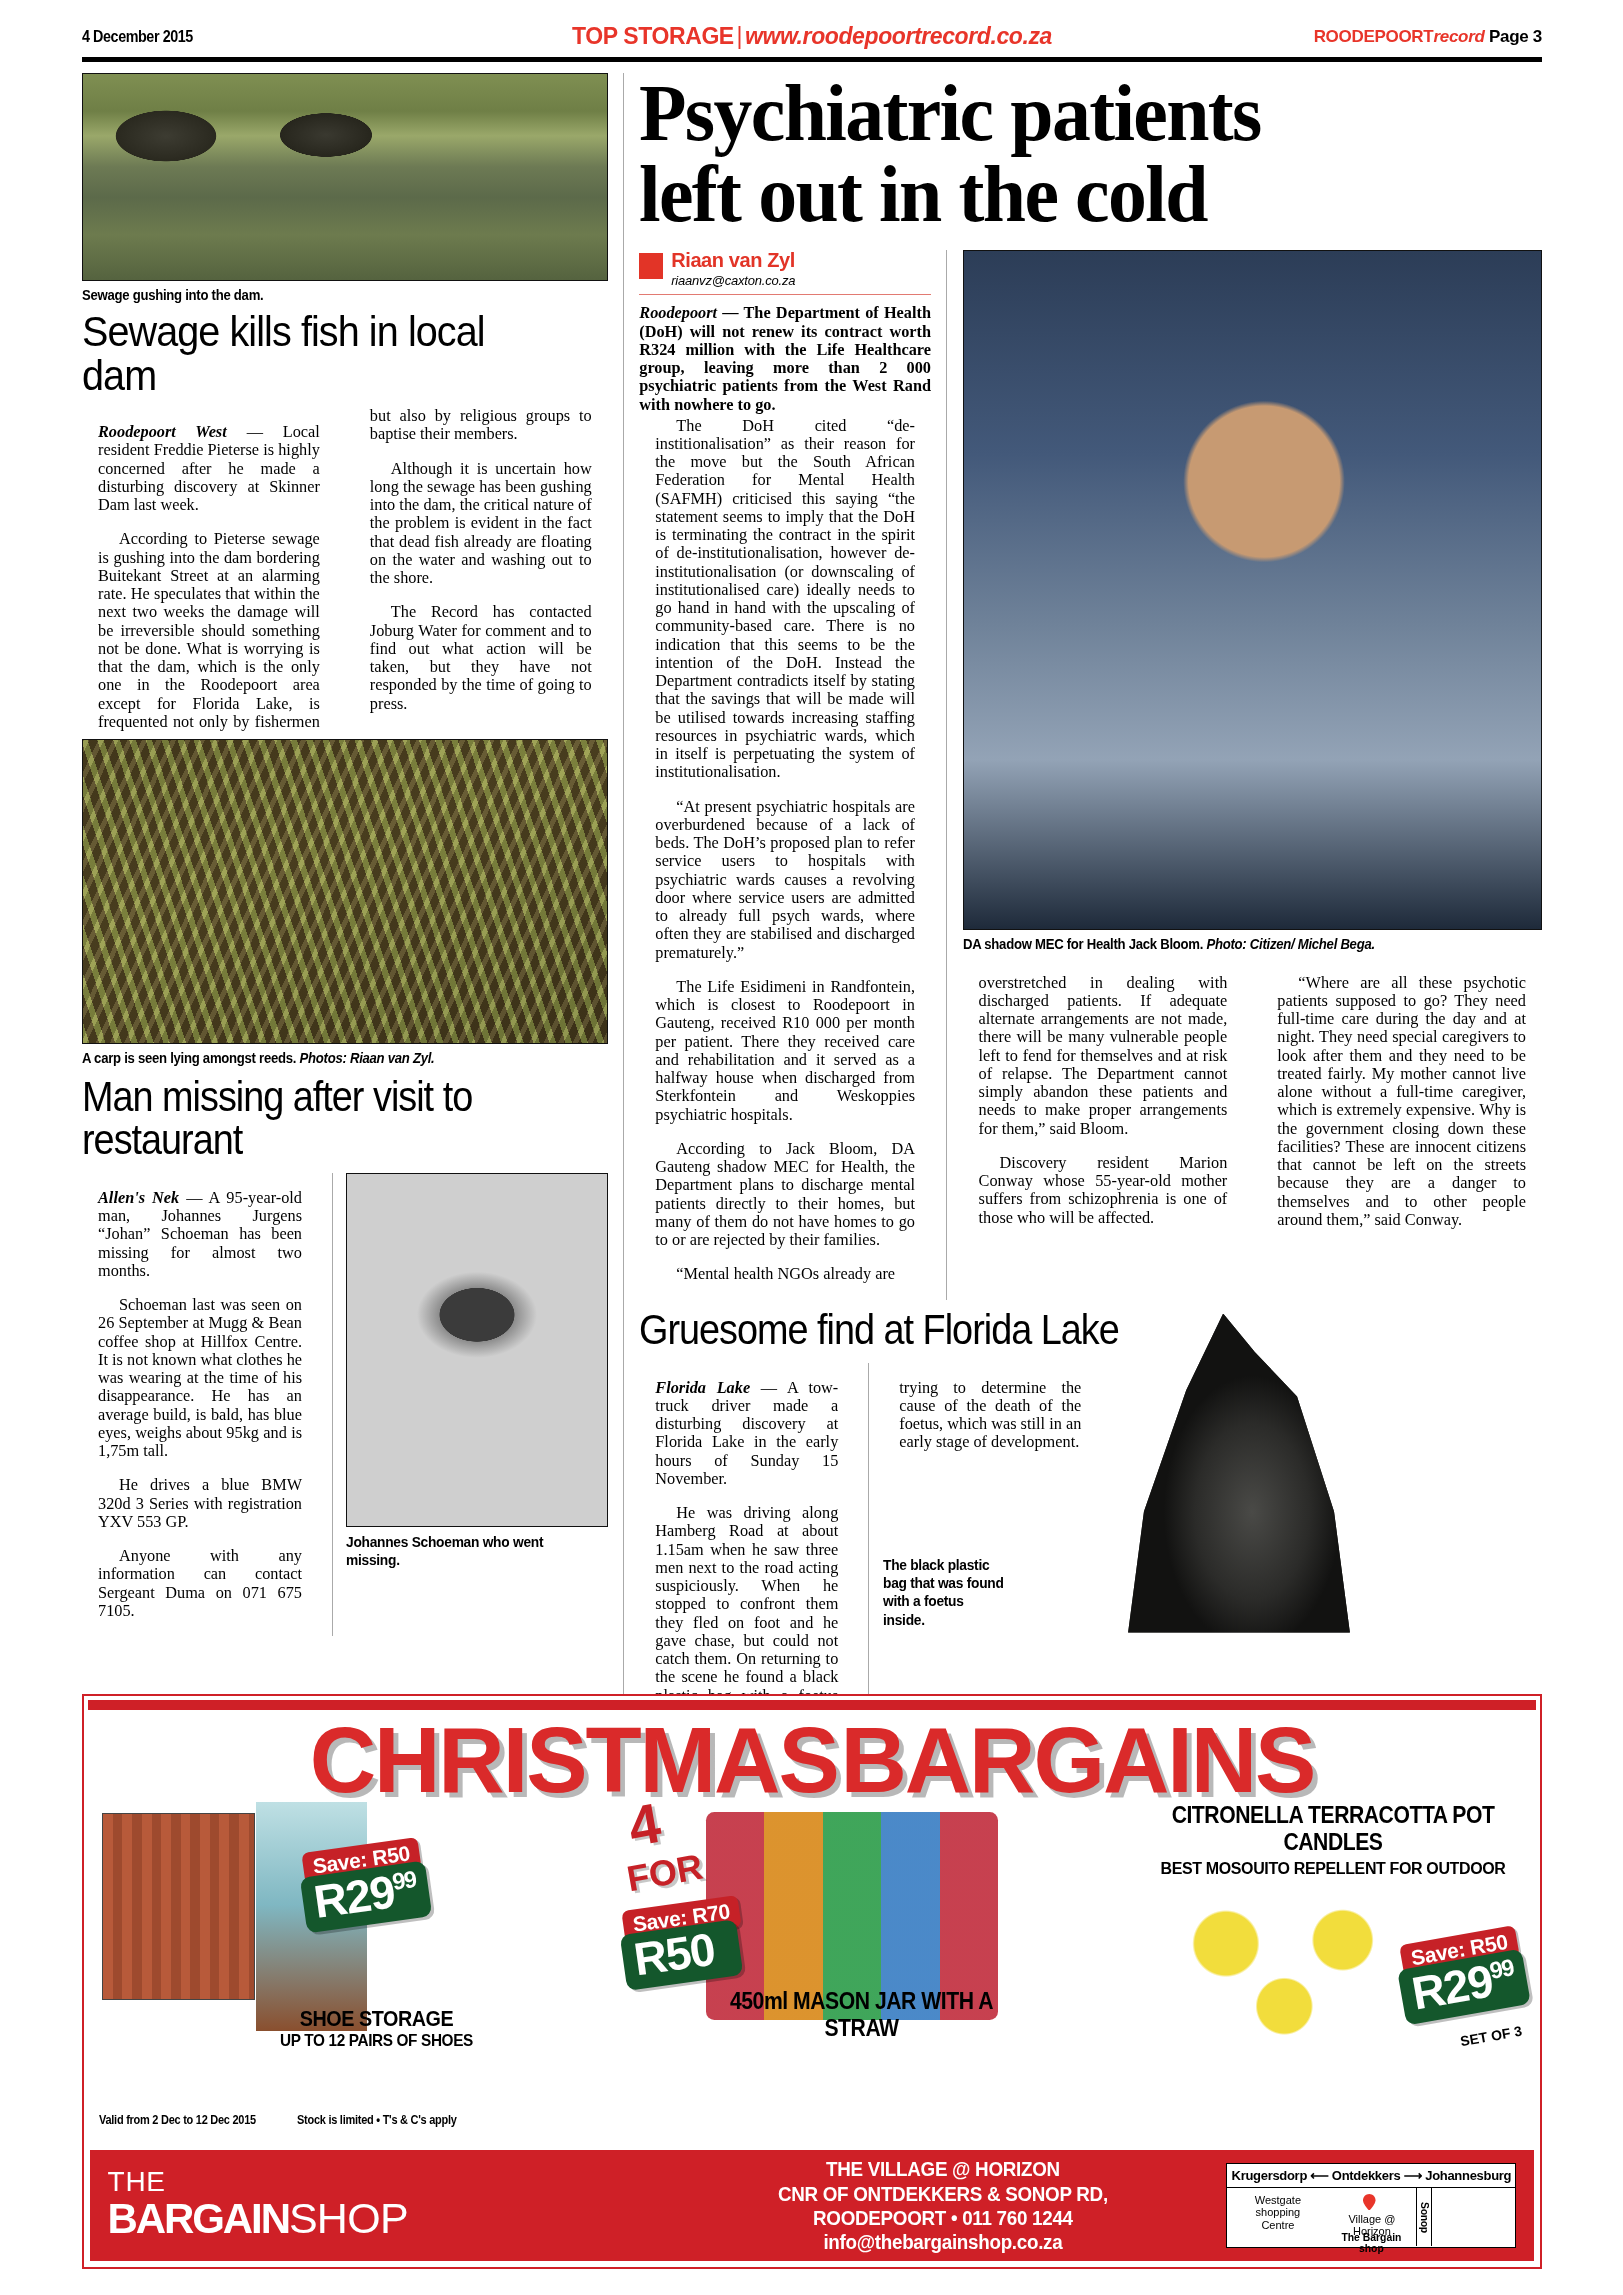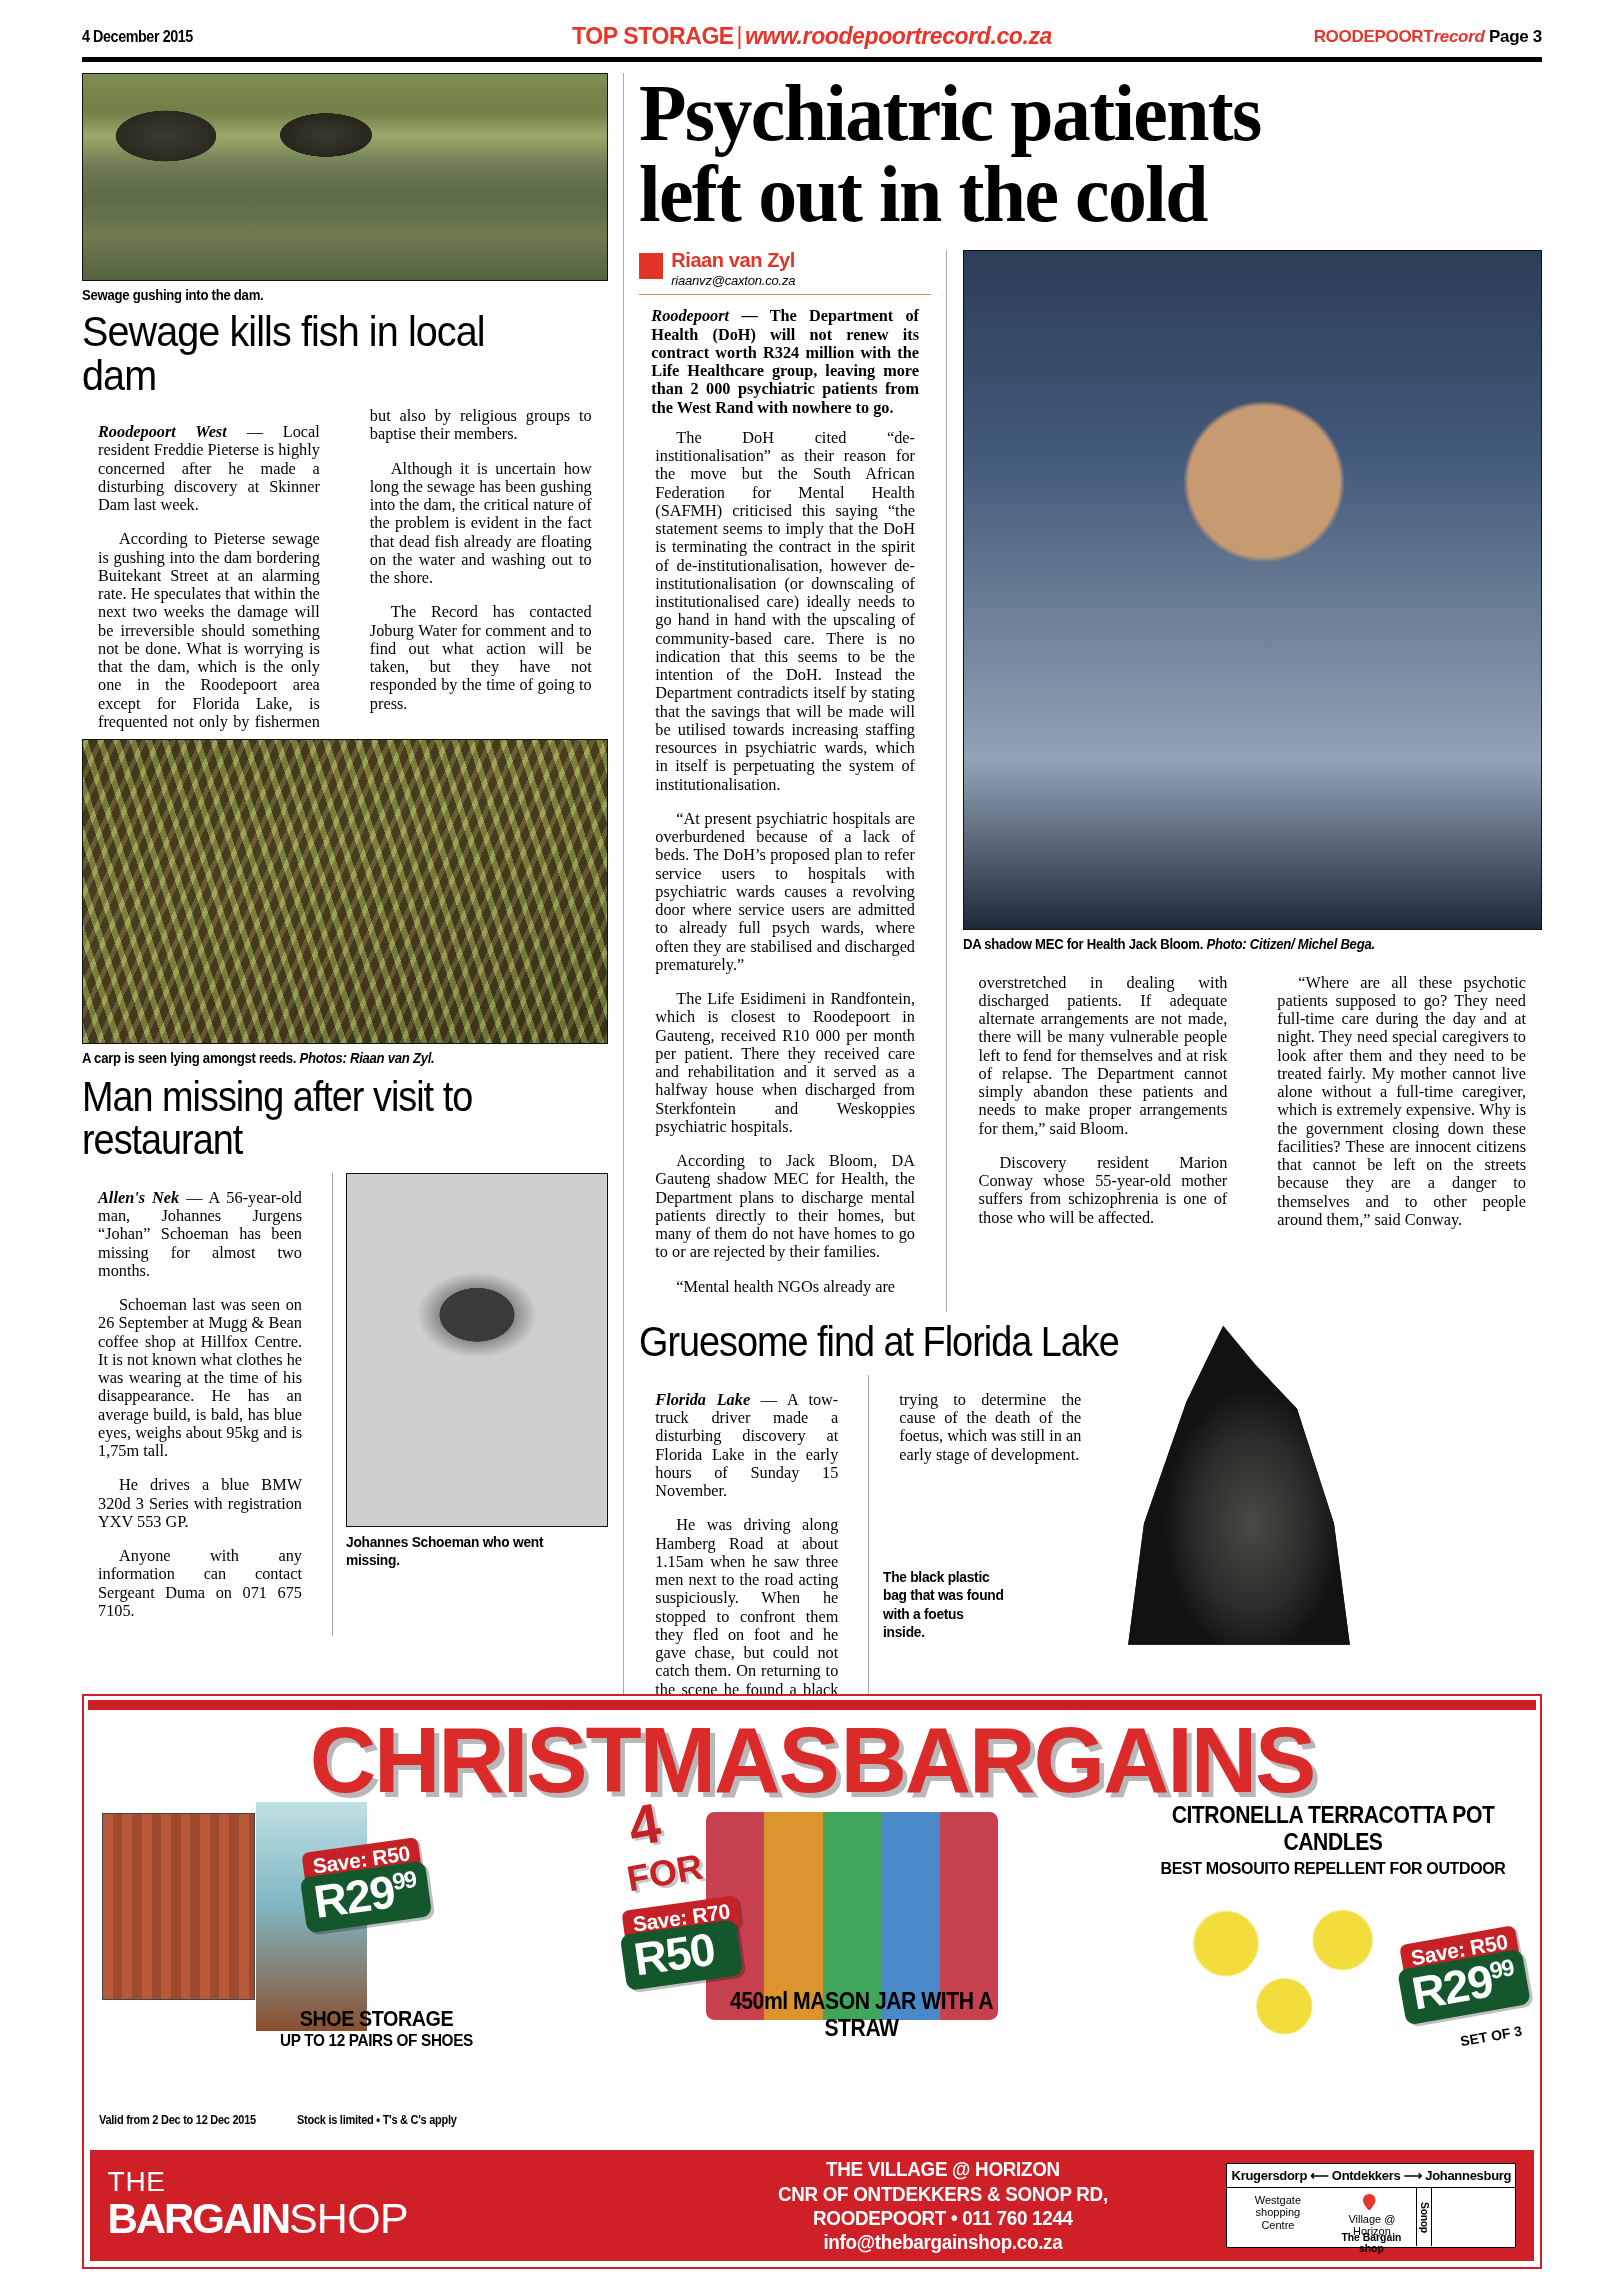--- a/index.html
+++ b/index.html
@@ -82,21 +82,21 @@
   .byline-name {
     font-family:"Liberation Sans", sans-serif; font-weight:700;
     font-size:20px; color:#E23427; letter-spacing:-0.4px; line-height:1.05;
   }
   .byline-mail {
     font-family:"Liberation Sans", sans-serif; font-style:italic;
     font-size:13px; letter-spacing:-0.2px; margin-top:1.4px;
   }
   .byline-rule { height:1.4px; background:#E27A72; margin:6.2px 0 9px; }
 
-  .lead-bold p { font-weight:700; font-size:16.3px; line-height:1.12; text-align:justify; margin:12px; }
+  .lead-bold p { font-weight:700; font-size:16.3px; line-height:1.12; text-align:justify; margin:0; }
 
   
   .art1 { display:flex; gap:0; }
   .art1 .c1 { width:307px; flex:0 0 307px; padding-right:15.3px; }
   .art1 .c23 { flex:1 1 auto; padding-left:15.3px; border-left:1px solid #aaa; }
 
   
   .hl2 {
     font-family:"Liberation Sans", sans-serif; font-weight:400;
     font-size:42px; line-height:1.04; letter-spacing:-1.1px;
@@ -267,21 +267,21 @@
       <div class="photo ph-reeds" style="height:305px; margin-top:8.3px;"></div>
       <div class="cap">
         <span>A carp is seen lying amongst reeds.</span>
         <span class="ital">Photos: Riaan van Zyl.</span>
       </div>
 
       <div class="hl2">Man missing after visit to restaurant</div>
 
       <div style="display:flex;">
         <div style="width:250px; flex:0 0 250px; padding-right:14px;">
-          <p class="bt first"><span class="lede">Allen's Nek</span> <span>— A 56-year-old man, Johannes Jurgens “Johan” Schoeman has been missing for almost two months.</span></p>
+          <p class="bt first"><span class="lede">Allen's Nek</span> <span>— A 95-year-old man, Johannes Jurgens “Johan” Schoeman has been missing for almost two months.</span></p>
           <p class="bt">Schoeman last was seen on 26 September at Mugg &amp; Bean coffee shop at Hillfox Centre. It is not known what clothes he was wearing at the time of his disappearance. He has an average build, is bald, has blue eyes, weighs about 95kg and is 1,75m tall.</p>
           <p class="bt">He drives a blue BMW 320d 3 Series with registration YXV 553 GP.</p>
           <p class="bt">Anyone with any information can contact Sergeant Duma on 071 675 7105.</p>
         </div>
         <div style="flex:1 1 auto; padding-left:12.5px; border-left:1px solid #aaa;">
           <div class="photo ph-schoeman" style="height:354px;"></div>
           <div class="cap" style="font-size:15.3px;">Johannes Schoeman who went missing.</div>
         </div>
       </div>
 

